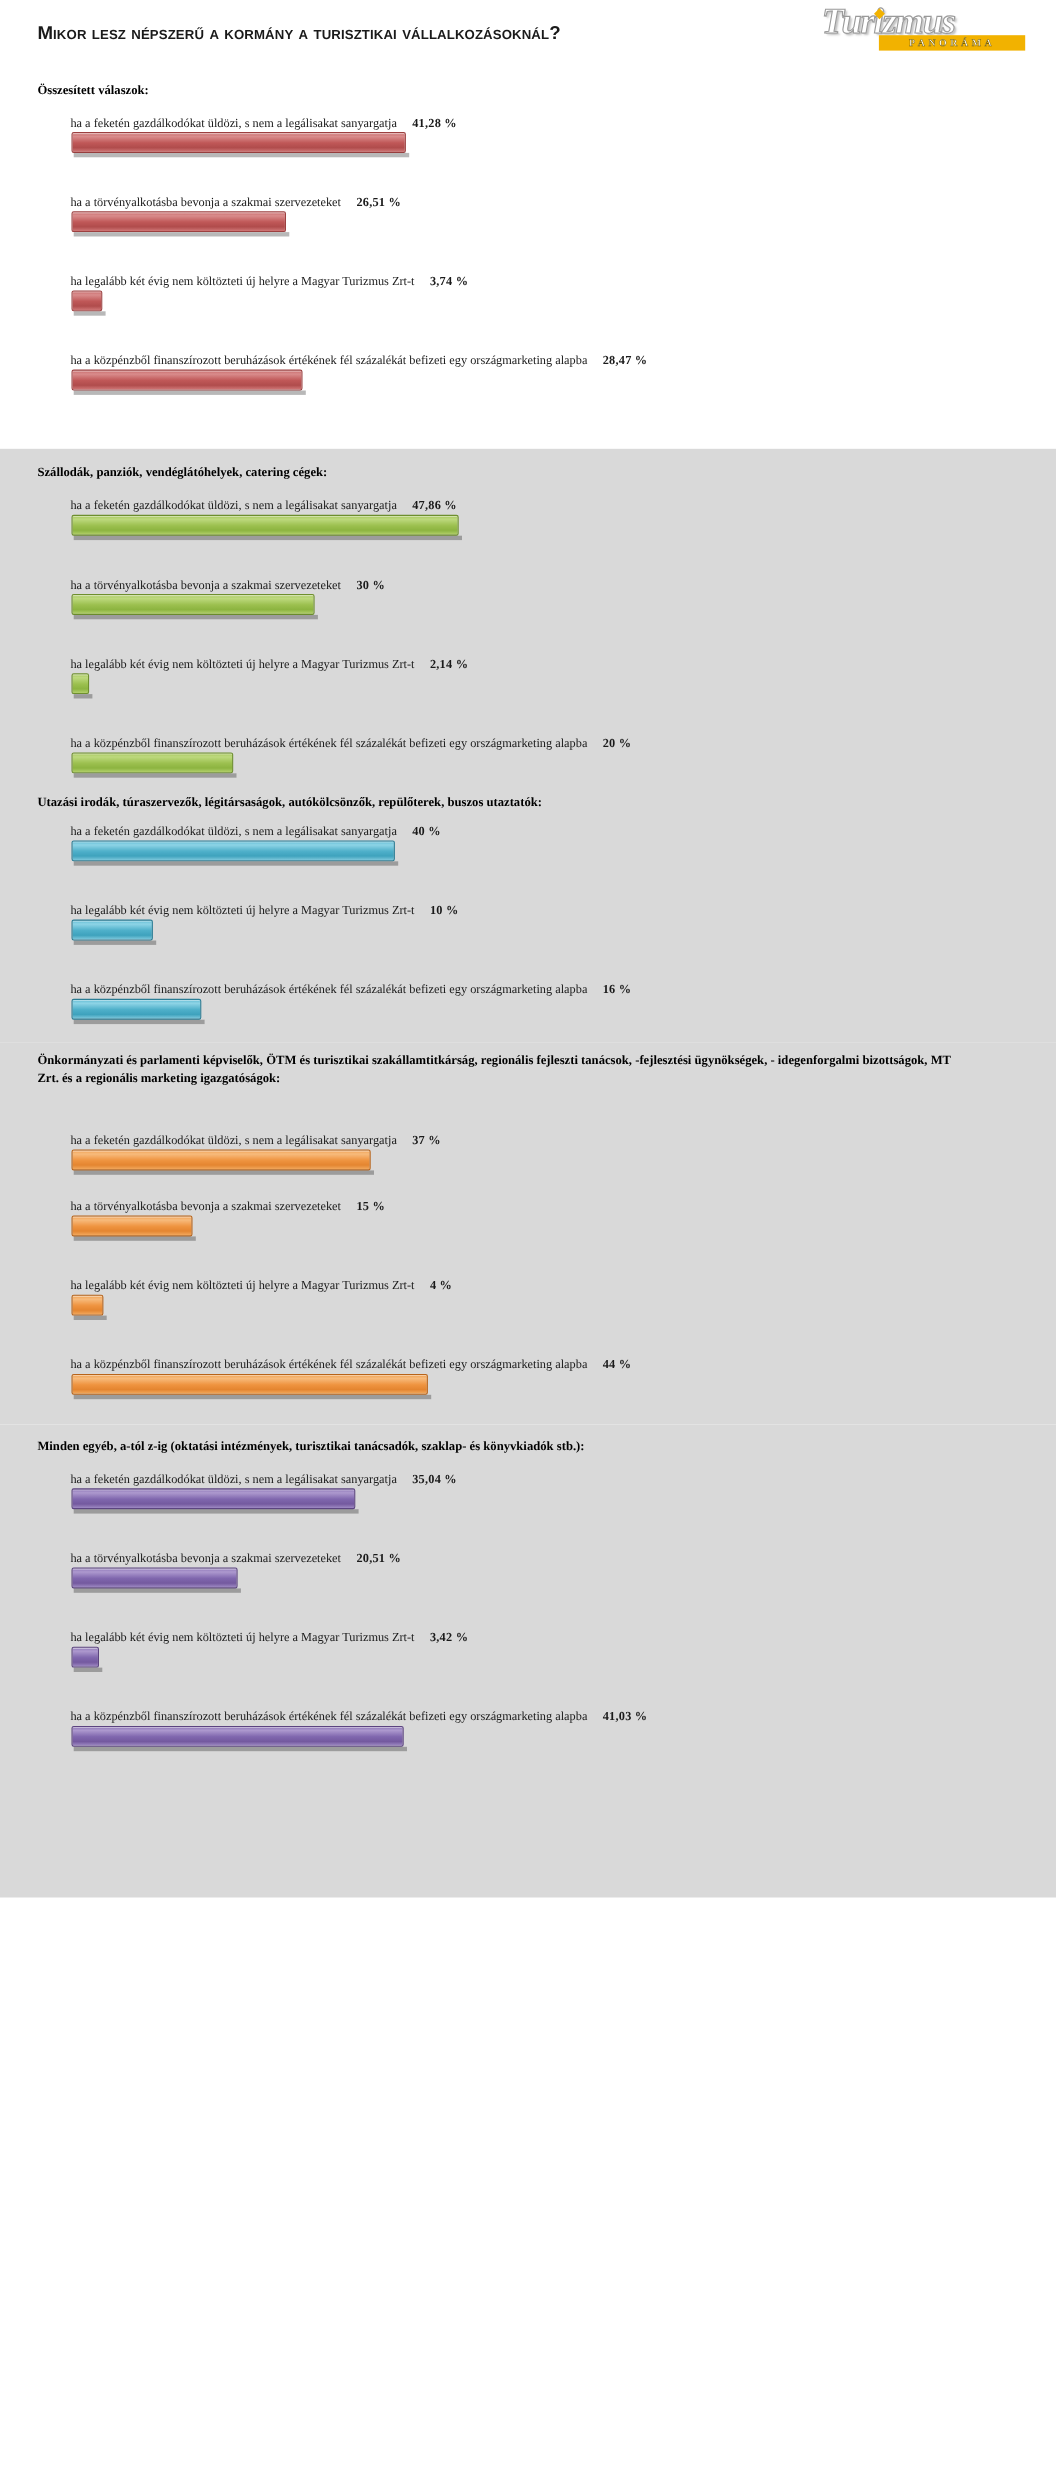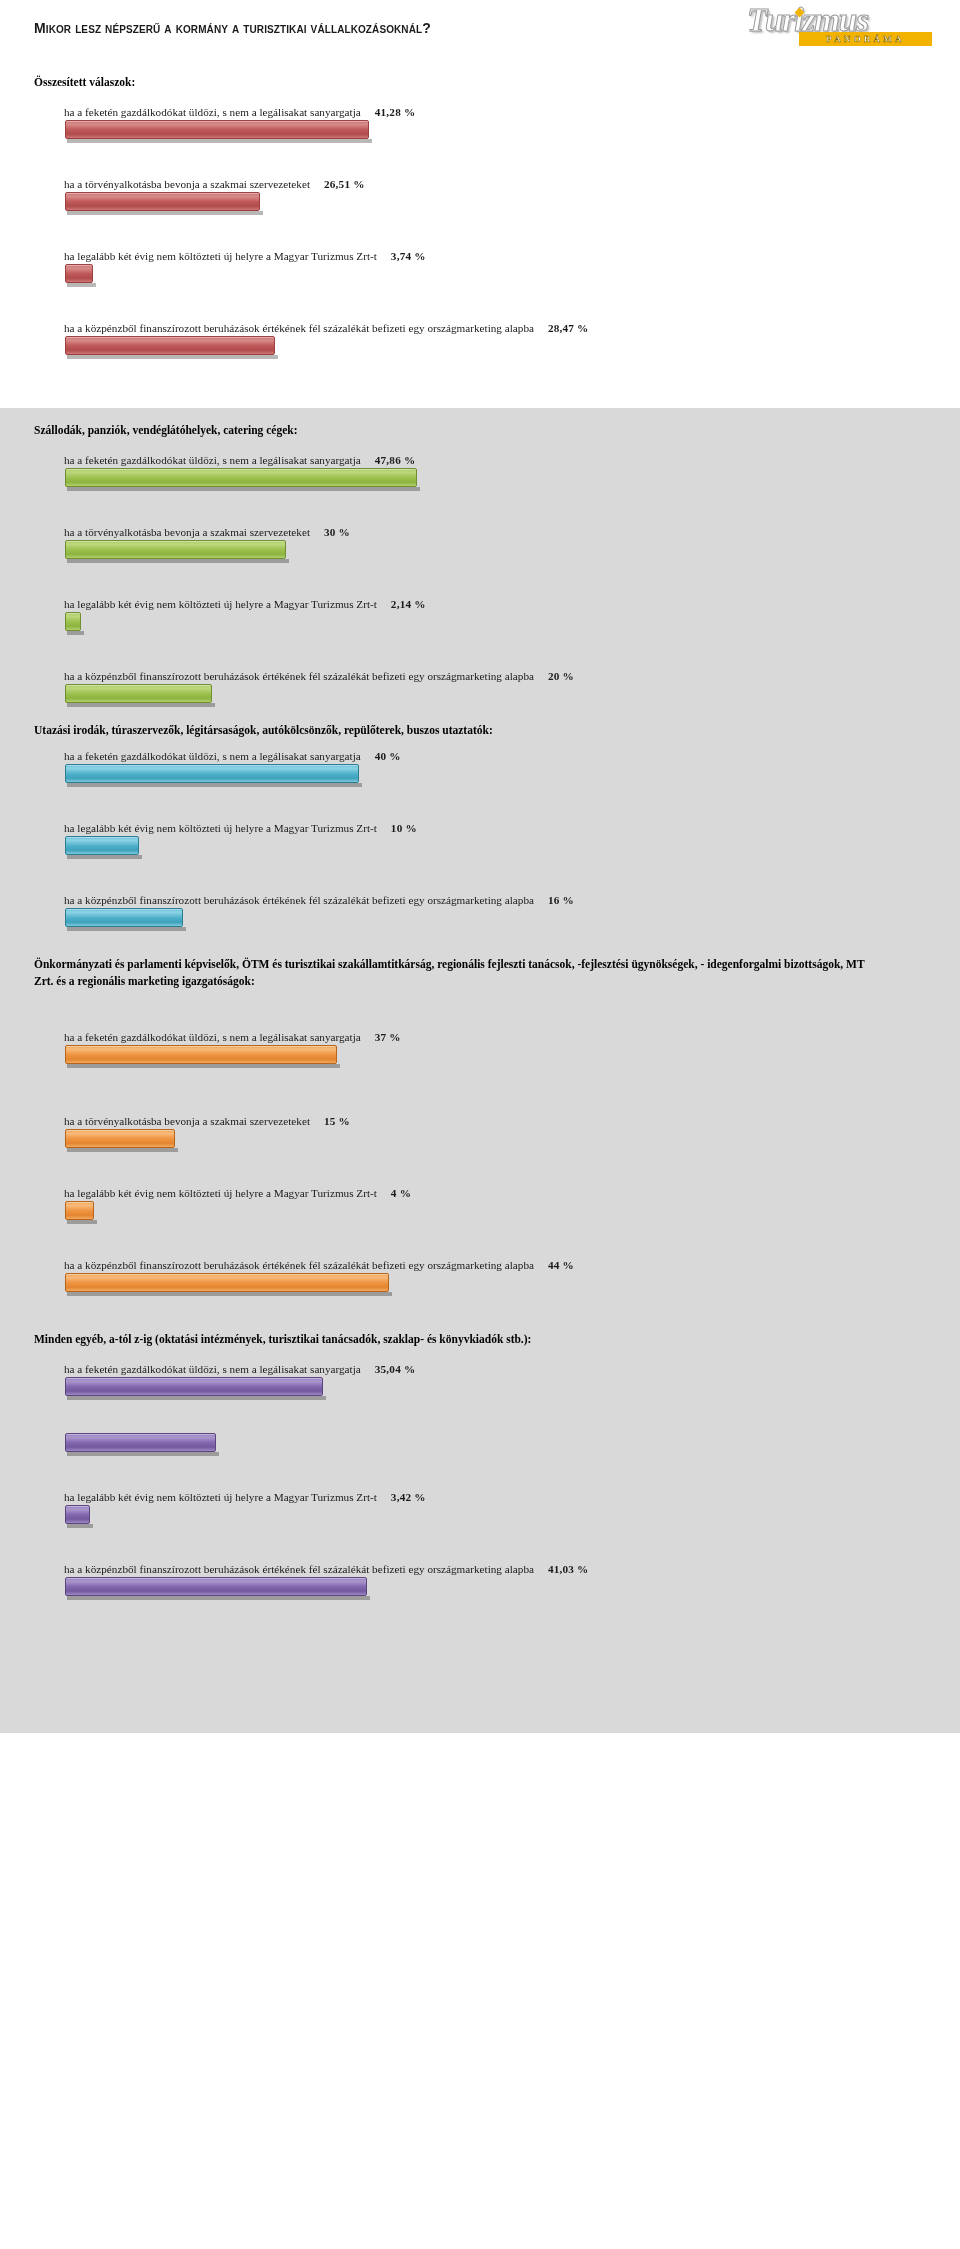--- a/index.html
+++ b/index.html
@@ -16,21 +16,21 @@
   
   .header {
     position: relative;
     height: 58px;
     background: #ffffff;
   }
   .page-title {
     position: absolute;
     left: 34px;
     top: 20px;
-    font-size: 14px;
+    font-size: 17px;
     font-weight: bold;
     font-variant: small-caps;
     letter-spacing: .1px;
     white-space: nowrap;
     color: #1a1a1a;
   }
   .logo {
     position: absolute;
     right: 28px;
     top: 2px;
@@ -278,21 +278,21 @@
       <div class="section-title wrap" style="margin-bottom: 39px;">Önkormányzati és parlamenti képviselők, ÖTM és turisztikai szakállamtitkárság, regionális fejleszti tanácsok, -fejlesztési ügynökségek, - idegenforgalmi bizottságok, MT Zrt. és a regionális marketing igazgatóságok:</div>
       <div class="rows">
         <div class="row" style="margin-top: 8px;">
           <div class="row-label"><span>ha a feketén gazdálkodókat üldözi, s nem a legálisakat sanyargatja</span><span class="pct">37 %</span></div>
           <div class="bar-wrap">
             <div class="bar orange" style="width: 272.32px;">
               <div class="inner"></div>
             </div>
           </div>
         </div>
-        <div class="row" style="margin-top: 42px;">
+        <div class="row" style="margin-top: 18px;">
           <div class="row-label"><span>ha a törvényalkotásba bevonja a szakmai szervezeteket</span><span class="pct">15 %</span></div>
           <div class="bar-wrap">
             <div class="bar orange" style="width: 110.4px;">
               <div class="inner"></div>
             </div>
           </div>
         </div>
         <div class="row" style="margin-top: 30px;">
           <div class="row-label"><span>ha legalább két évig nem költözteti új helyre a Magyar Turizmus Zrt-t</span><span class="pct">4 %</span></div>
           <div class="bar-wrap">
@@ -316,20 +316,21 @@
       <div class="rows">
         <div class="row" style="margin-top: 8px;">
           <div class="row-label"><span>ha a feketén gazdálkodókat üldözi, s nem a legálisakat sanyargatja</span><span class="pct">35,04 %</span></div>
           <div class="bar-wrap">
             <div class="bar purple" style="width: 257.894px;">
               <div class="inner"></div>
             </div>
           </div>
         </div>
         <div class="row" style="margin-top: 30px;">
+          <div class="row-label"><span>ha a törvényalkotásba bevonja a szakmai szervezeteket</span><span class="pct">20,51 %</span></div>
           <div class="bar-wrap">
             <div class="bar purple" style="width: 150.954px;">
               <div class="inner"></div>
             </div>
           </div>
         </div>
         <div class="row" style="margin-top: 30px;">
           <div class="row-label"><span>ha legalább két évig nem költözteti új helyre a Magyar Turizmus Zrt-t</span><span class="pct">3,42 %</span></div>
           <div class="bar-wrap">
             <div class="bar purple" style="width: 25.1712px;">

